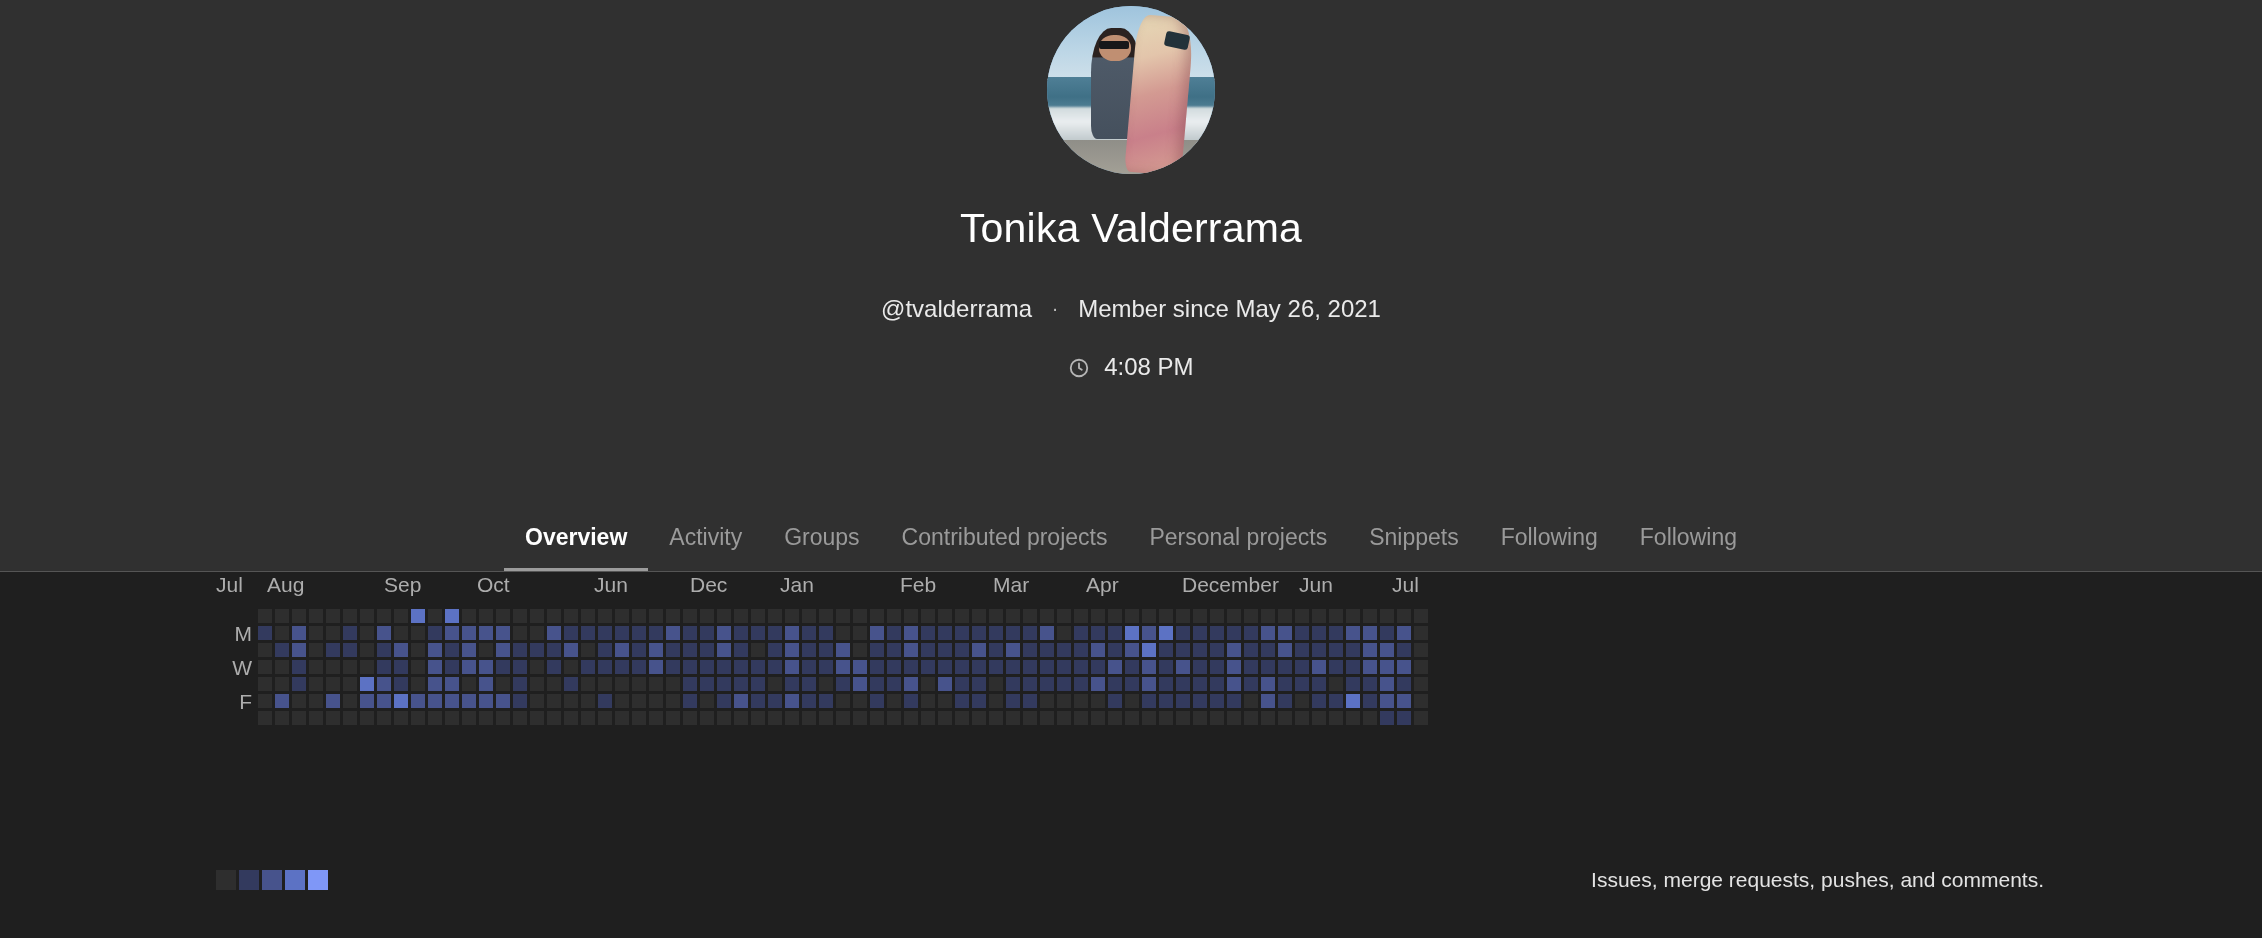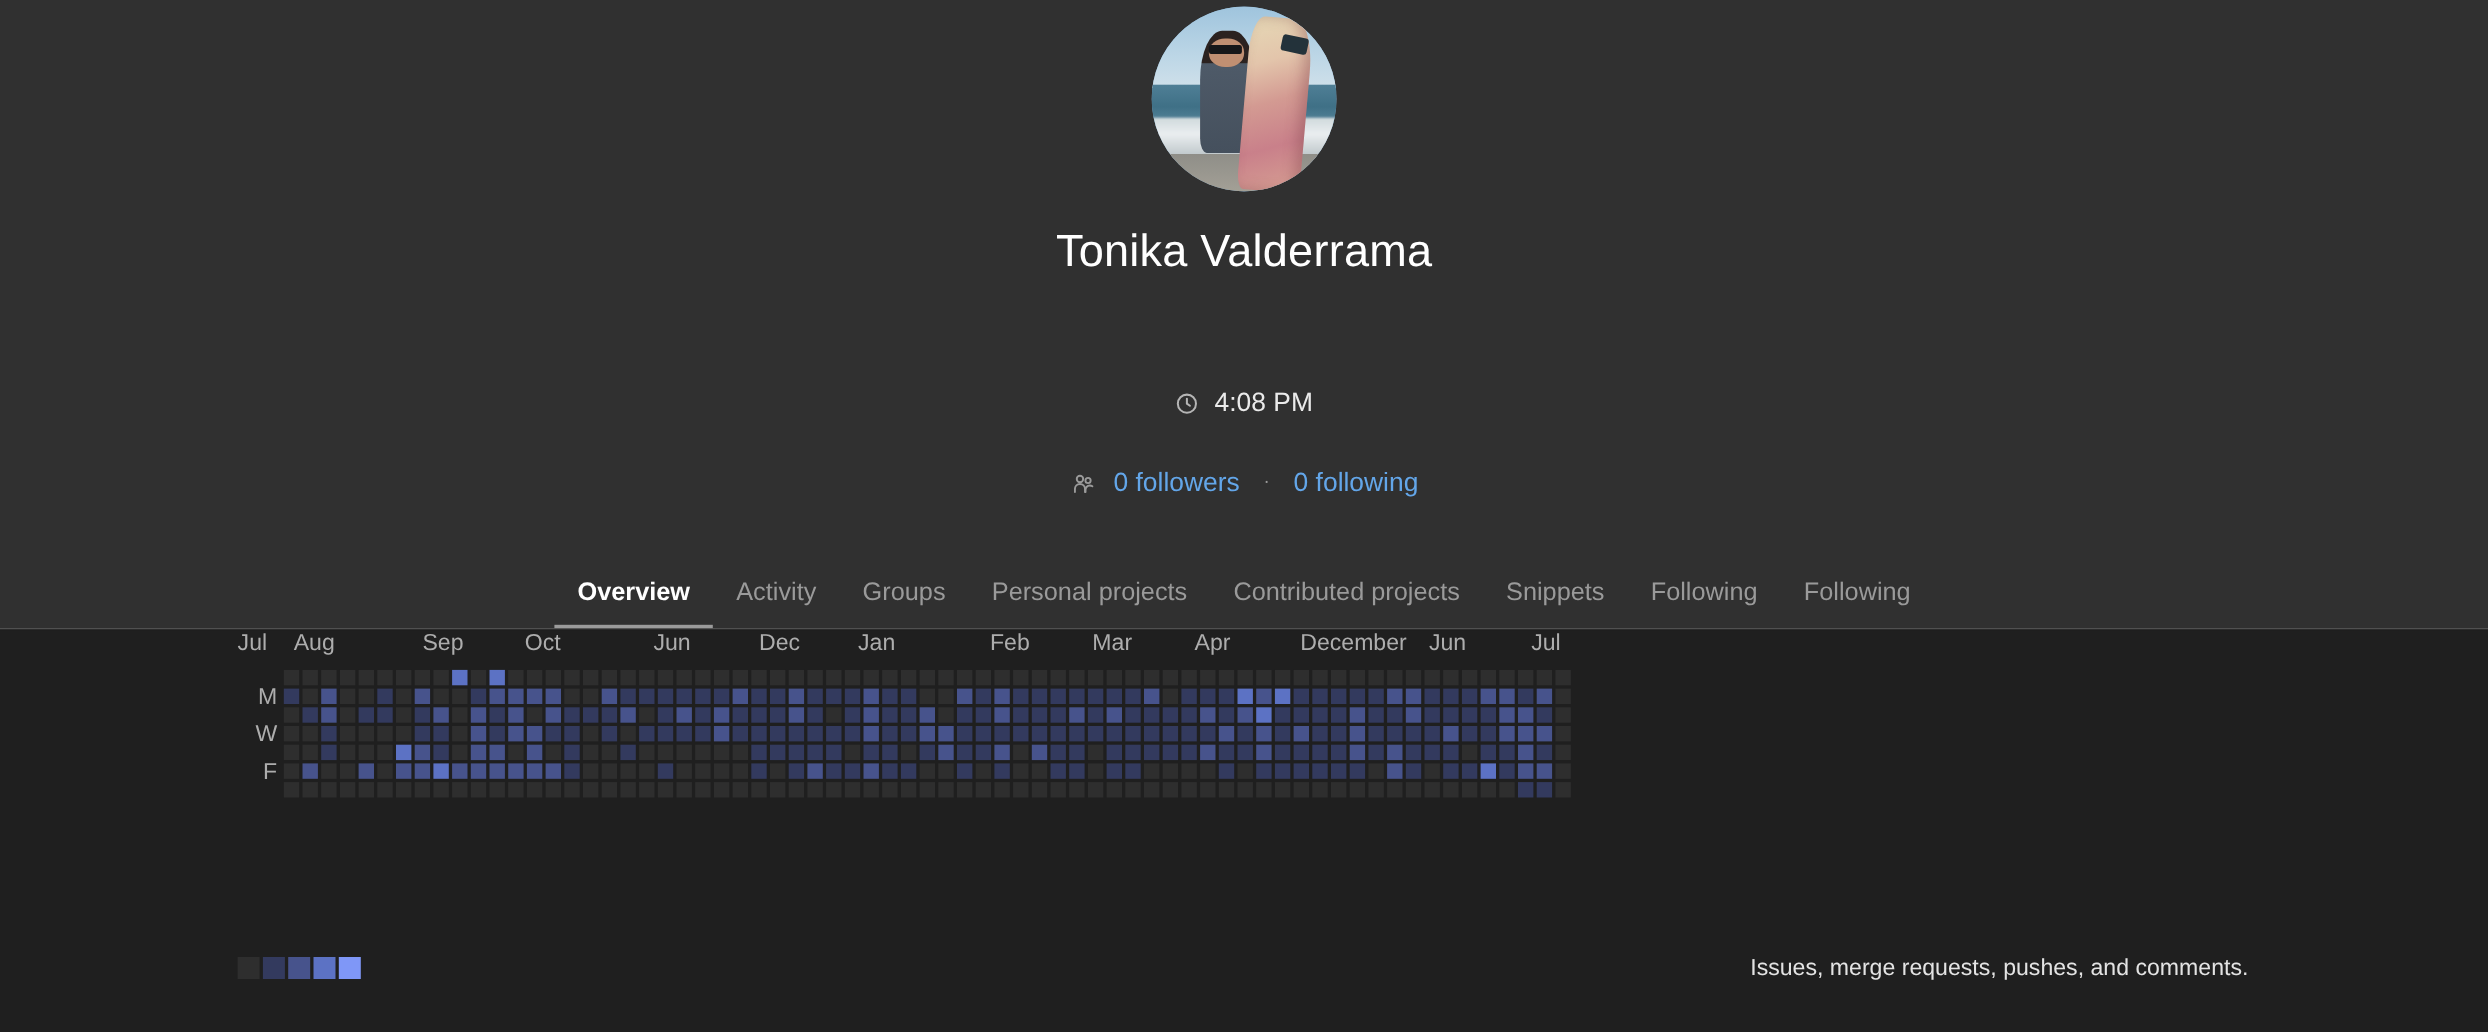--- a/index.html
+++ b/index.html
@@ -155,47 +155,41 @@
       <div class="av-person"></div>
       <div class="av-face"></div>
       <div class="av-glasses"></div>
       <div class="av-board"></div>
       <div class="av-fin"></div>
     </div>
   </div>
 
   <div id="display-name">Tonika Valderrama</div>
 
+  <div id="meta-line">
+    <span>@tvalderrama</span>
+    <span class="dot">·</span>
+    <span>Member since May 26, 2021</span>
+  </div>
 
   <div id="time-line">
     <svg width="22" height="22" viewBox="0 0 24 24" fill="none" stroke="#b5b5b5" stroke-width="2">
       <circle cx="12" cy="12" r="9"></circle>
       <path d="M12 7v5l3 2" stroke-linecap="round"></path>
     </svg>
     <span>4:08 PM</span>
   </div>
 
-  <div id="follow-line">
-    <svg width="24" height="22" viewBox="0 0 24 24" fill="none" stroke="#9a9a9a" stroke-width="1.9">
-      <circle cx="8.5" cy="7" r="3.2"></circle>
-      <path d="M3.5 20v-3a5 5 0 0 1 10 0v3" stroke-linecap="round"></path>
-      <circle cx="16.5" cy="8.5" r="2.6"></circle>
-      <path d="M14 20v-2.4a4.3 4.3 0 0 1 6.8-3.3" stroke-linecap="round"></path>
-    </svg>
-    <a href="#">0 followers</a>
-    <span class="dot">·</span>
-    <a href="#">0 following</a>
-  </div>
 
   <div id="tabs">
       <div class="tab active">Overview</div>
       <div class="tab">Activity</div>
       <div class="tab">Groups</div>
+      <div class="tab">Contributed projects</div>
       <div class="tab">Personal projects</div>
-      <div class="tab">Contributed projects</div>
       <div class="tab">Snippets</div>
       <div class="tab">Following</div>
       <div class="tab">Following</div>
     </div>
 </div>
 
 <div id="calendar">
   <div id="cal-inner">
     <div id="months">
         <span style="left: 0px;">Jul</span>

